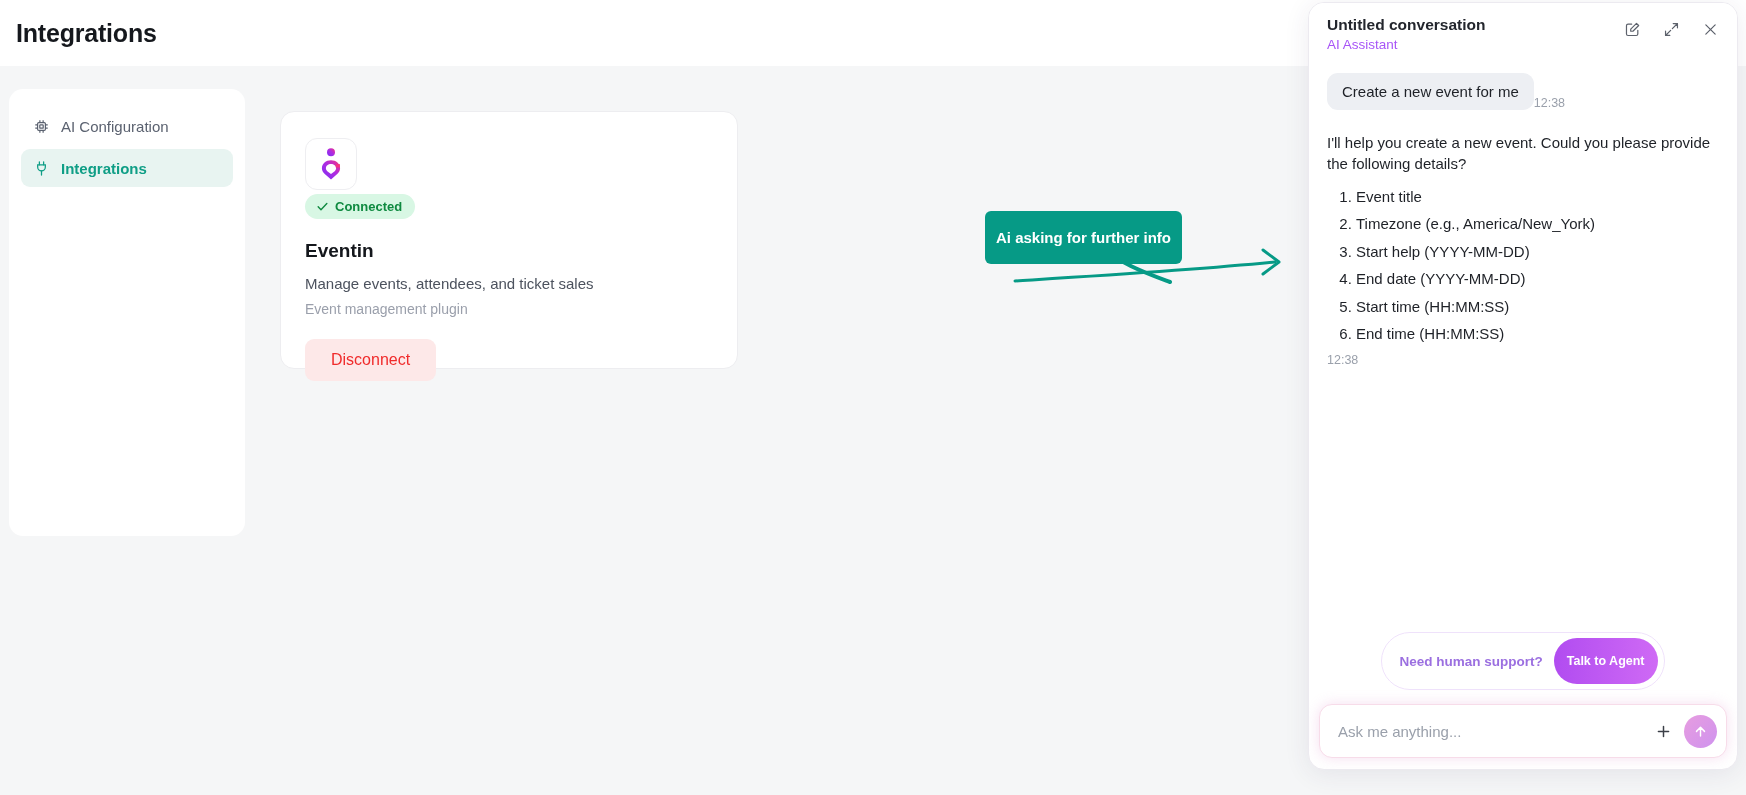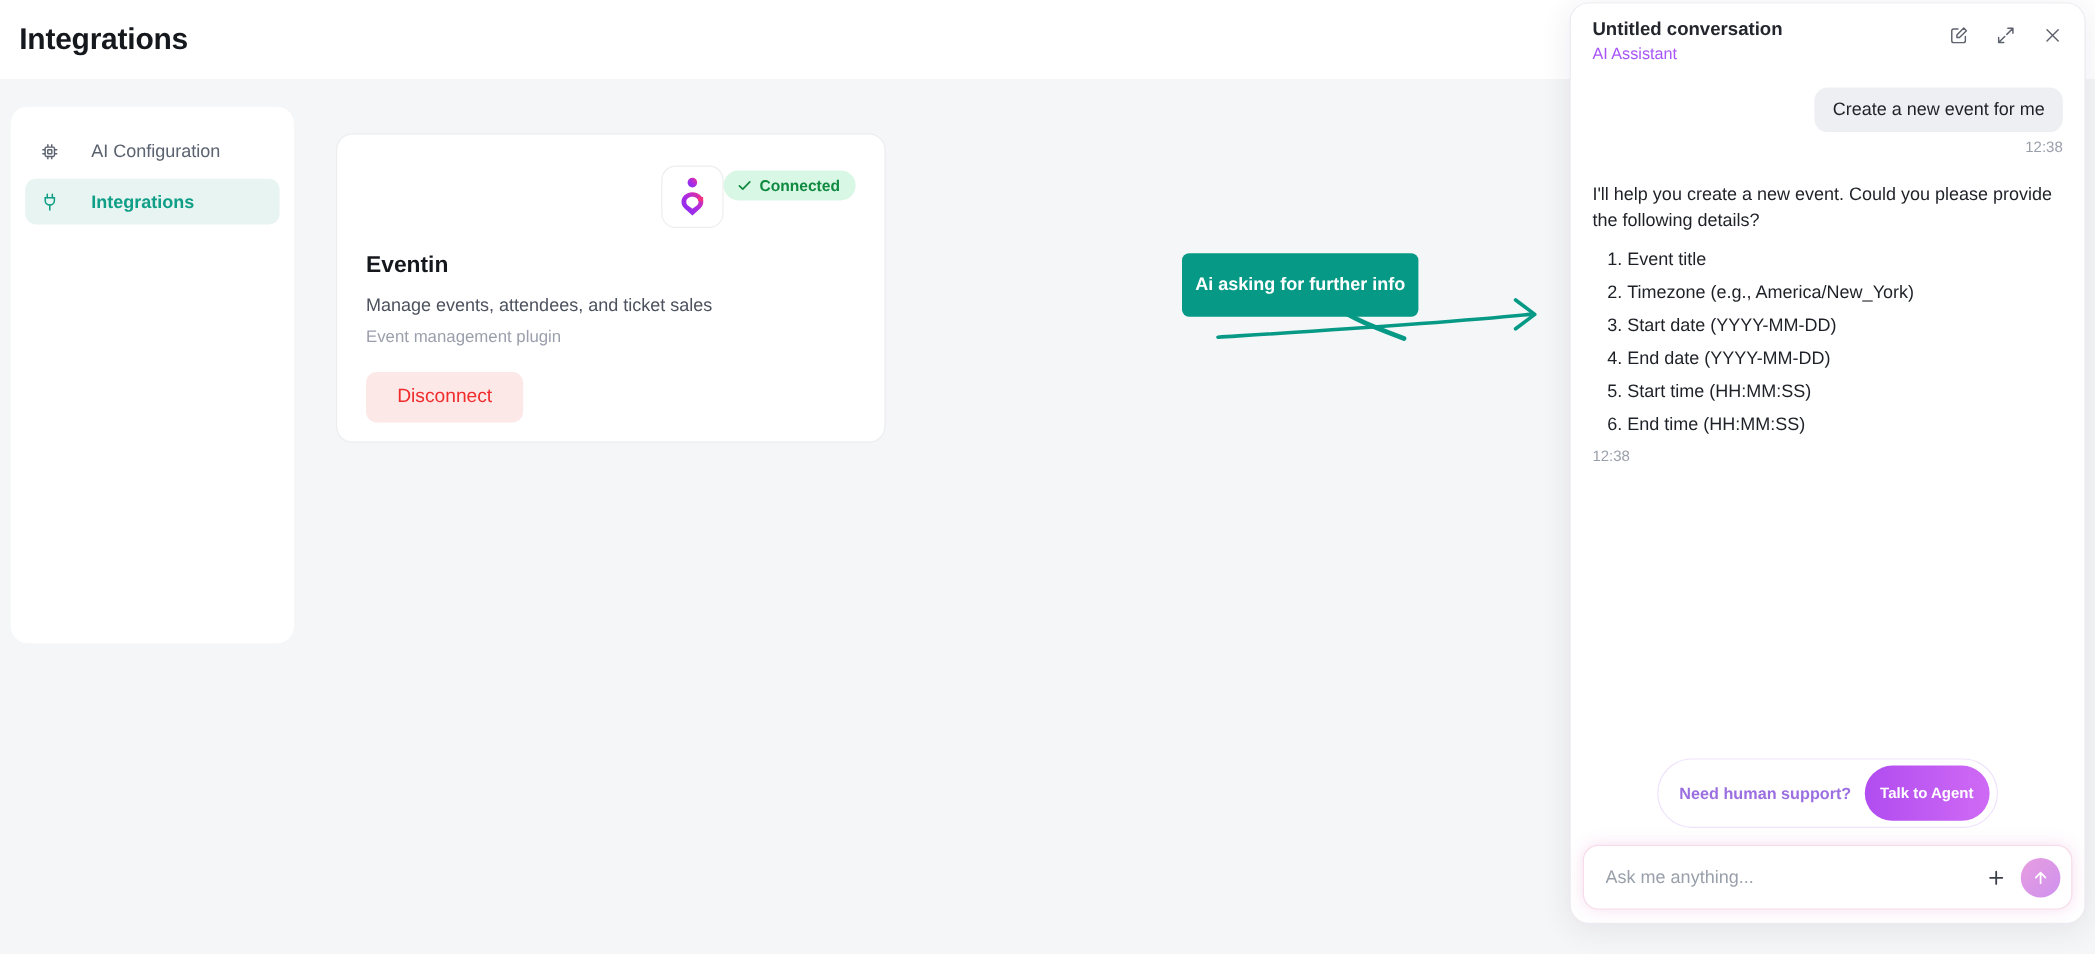--- a/index.html
+++ b/index.html
@@ -33,21 +33,21 @@
 
   
   .sidebar {
     position: absolute; left: 9px; top: 23px;
     width: 236px; height: 447px;
     background: #ffffff;
     border-radius: 14px;
     padding: 18px 12px;
   }
   .nav-item {
-    display: flex; align-items: center; gap: 26px;
+    display: flex; align-items: center; gap: 11px;
     height: 38px;
     padding: 0 12px;
     border-radius: 9px;
     font-size: 15px;
     color: #5b6270;
     cursor: pointer;
     margin-bottom: 4px;
   }
   .nav-item.active {
     background: #e8f4f1;
@@ -58,21 +58,21 @@
 
   
   .card {
     position: absolute; left: 280px; top: 45px;
     width: 458px; height: 258px;
     background: #ffffff;
     border: 1px solid #ededf0;
     border-radius: 14px;
     padding: 26px 24px;
   }
-  .card-top { display: flex; justify-content: flex-end; align-items: flex-start; }
+  .card-top { display: flex; justify-content: space-between; align-items: flex-start; flex-direction: column; }
   .logo-box {
     width: 52px; height: 52px;
     background: #ffffff;
     border: 1px solid #eeeef1;
     border-radius: 12px;
     display: flex; align-items: center; justify-content: center;
   }
   .badge {
     display: inline-flex; align-items: center; gap: 6px;
     background: #d8f7e4;
@@ -134,21 +134,21 @@
     padding: 13px 18px 11px 18px;
     display: flex; align-items: flex-start; justify-content: space-between;
     background: #ffffff;
   }
   .chat-title { font-size: 15.5px; font-weight: 700; color: #23262d; }
   .chat-sub { font-size: 13.5px; color: #a855f7; margin-top: 3px; }
   .head-actions { display: flex; gap: 22px; padding-top: 5px; }
   .head-actions svg { width: 17px; height: 17px; display: block; color: #5d626c; cursor: pointer; }
 
   .chat-body { flex: 1; padding: 6px 18px 0 18px; overflow: hidden; }
-  .msg-user-row { display: flex; flex-direction: column; align-items: flex-end; margin-top: 4px; }
+  .msg-user-row { display: flex; align-items: flex-end; margin-top: 4px; }
   .bubble-user {
     background: #edeff3; color: #1e2127;
     font-size: 15px;
     border-radius: 11px;
     padding: 10px 15px;
     max-width: 330px;
   }
   .time { font-size: 12.5px; color: #9aa0ab; margin-top: 6px; }
   .msg-ai { margin-top: 22px; font-size: 15px; color: #1e2127; line-height: 1.43; }
   .msg-ai ol { margin: 11px 0 0 0; padding-left: 29px; }
@@ -312,21 +312,21 @@
       <div class="msg-user-row">
         <div class="bubble-user">Create a new event for me</div>
         <div class="time">12:38</div>
       </div>
 
       <div class="msg-ai">
         <div>I'll help you create a new event. Could you please provide the following details?</div>
         <ol>
           <li>Event title</li>
           <li>Timezone (e.g., America/New_York)</li>
-          <li>Start date (YYYY-MM-DD)</li>
+          <li>Start help (YYYY-MM-DD)</li>
           <li>End date (YYYY-MM-DD)</li>
           <li>Start time (HH:MM:SS)</li>
           <li>End time (HH:MM:SS)</li>
         </ol>
         <div class="ai-time">12:38</div>
       </div>
 
     </div>
 
     <div class="support-wrap">

